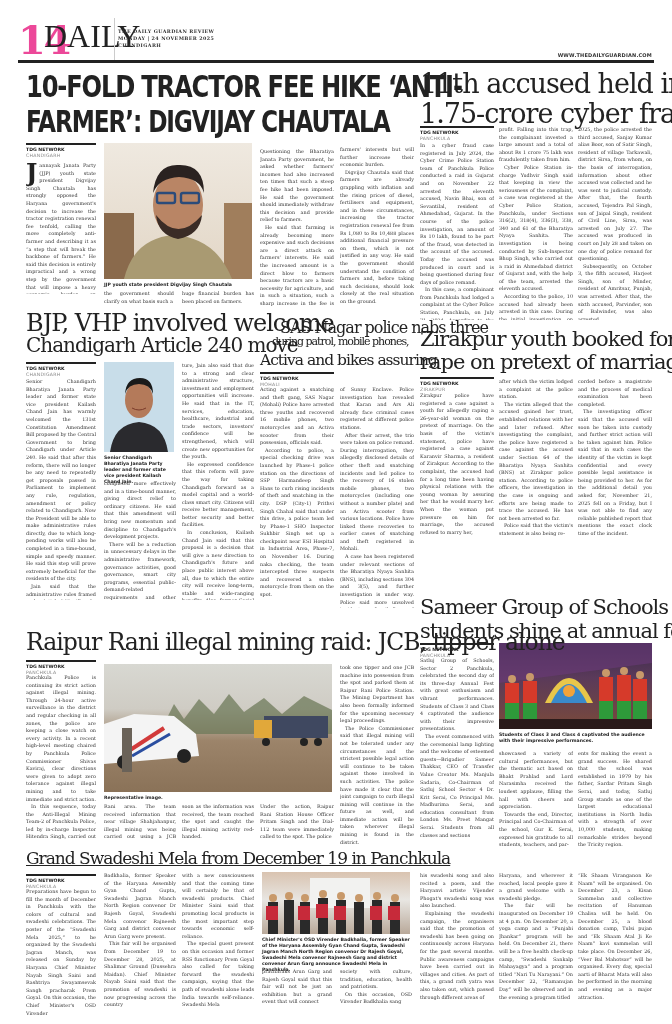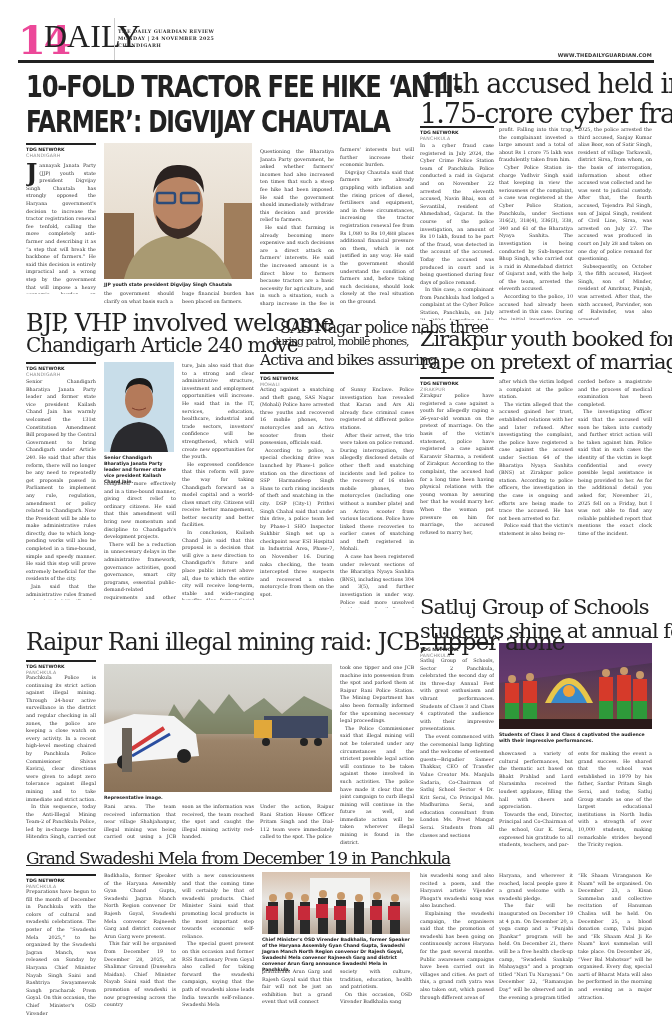--- a/index.html
+++ b/index.html
@@ -154,21 +154,21 @@
 <div class="abs col" style="left:499px;top:378px;width:74px;height:214px;">
   <p class="first">after which the victim lodged a complaint at the police station.</p>
   <p>The victim alleged that the accused gained her trust, established relations with her and later refused. After investigating the complaint, the police have registered a case against the accused under Section 64 of the Bharatiya Nyaya Sanhita (BNS) at Zirakpur police station. According to police officers, the investigation in the case is ongoing and efforts are being made to trace the accused. He has not been arrested so far.</p>
   <p>Police said that the victim's statement is also being re-</p>
 </div>
 <div class="abs col" style="left:578px;top:378px;width:74px;height:214px;">
   <p class="first">corded before a magistrate and the process of medical examination has been completed.</p>
   <p>The investigating officer said that the accused will soon be taken into custody and further strict action will be taken against him. Police said that in such cases the identity of the victim is kept confidential and every possible legal assistance is being provided to her. As for the additional detail you asked for, November 21, 2025 fell on a Friday, but I was not able to find any reliable published report that mentions the exact clock time of the incident.</p>
 </div>
 
-<div class="abs hd-serif" style="left:420px;top:596px;font-size:21px;">Satluj Group of Schools</div>
+<div class="abs hd-serif" style="left:420px;top:596px;font-size:21px;">Sameer Group of Schools</div>
 <div class="abs hd-serif" style="left:420px;top:620px;font-size:21px;">students shine at annual fest</div>
 <div class="abs byline" style="left:420px;top:643px;width:74px;">
   <span>TDG NETWORK</span>
   <span class="loc">PANCHKULA</span>
 </div>
 <div class="abs col" style="left:420px;top:657px;width:74px;height:196px;">
   <p class="first">Satluj Group of Schools, Sector 2 Panchkula, celebrated the second day of its three-day Annual Fest with great enthusiasm and vibrant performances. Students of Class 3 and Class 4 captivated the audience with their impressive presentations.</p>
   <p>The event commenced with the ceremonial lamp lighting and the welcome of esteemed guests—Brigadier Sameer Thakkar, CEO of Transfer Value Creator Ms. Manjula Sadaria, Co-Chairman of Satluj School Sector 4 Dr. Krit Serai, Co Principal Ms. Madhurima Serai, and education consultant from London Ms. Preet Mangat Serai. Students from all classes and sections</p>
 </div>
 <div class="abs photo" style="left:499px;top:643px;width:153px;height:86px;background:linear-gradient(180deg,#3a2a4a 0%,#5a3a5a 40%,#7a4a3a 100%);">

